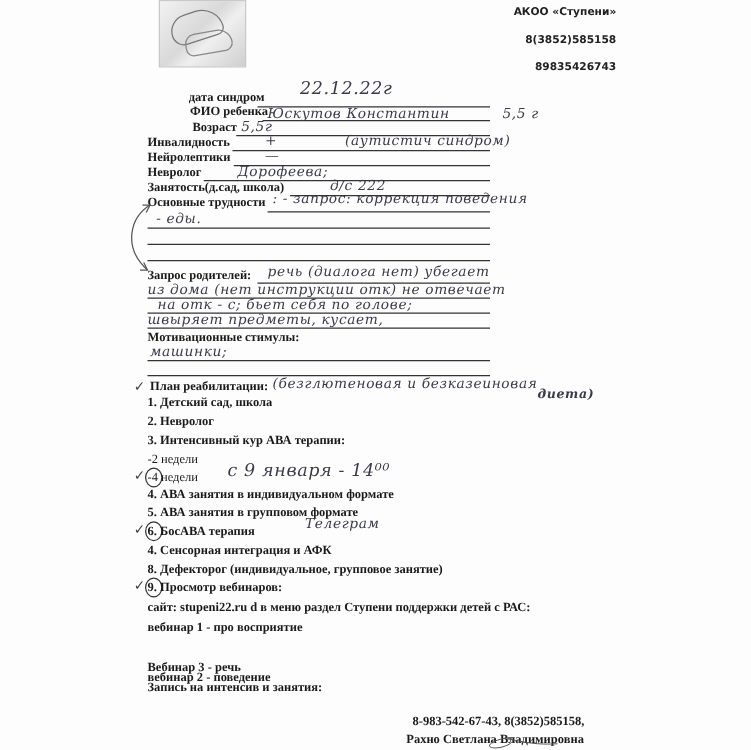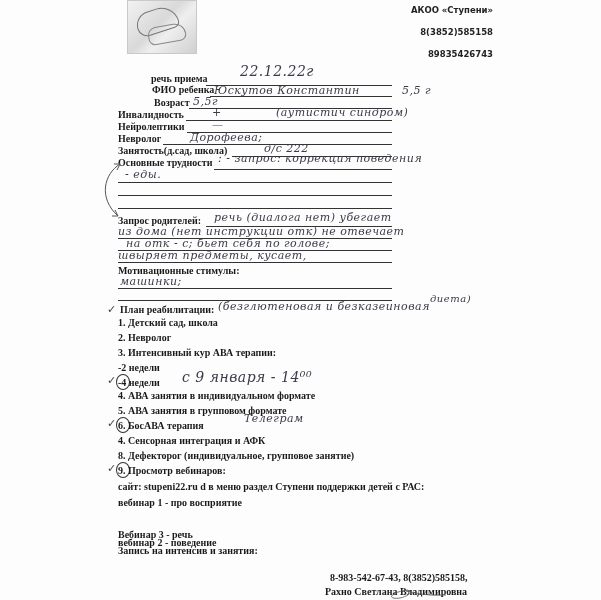--- a/index.html
+++ b/index.html
@@ -12,38 +12,38 @@
     background:linear-gradient(135deg,#f2f2f2 0%,#d9d9d9 45%,#efefef 60%,#cfcfcf 100%);
     border:1px solid #c9c9c9;
   }
   .logo .hand1 { position:absolute; left:8px; top:8px; width:40px; height:22px; border:1.5px solid #777; border-radius:14px 18px 6px 10px; transform:rotate(-18deg); }
   .logo .hand2 { position:absolute; left:20px; top:24px; width:36px; height:16px; border:1.5px solid #888; border-radius:10px 14px 8px 8px; transform:rotate(-10deg); }
   .org { position:absolute; right:108px; font-family:"DejaVu Sans", sans-serif; font-weight:bold; font-size:8.5px; color:#222; text-align:right; }
   .lbl { position:absolute; font-weight:bold; font-size:10px; white-space:nowrap; }
   .line { position:absolute; height:0; border-top:1px solid #333; }
   .hw { position:absolute; font-family:"DejaVu Serif", serif; font-style:italic; font-size:11px; color:#3a3a4a; white-space:nowrap; letter-spacing:0.5px; }
   .item { position:absolute; font-weight:bold; font-size:10px; white-space:nowrap; left:118px; }
-  .plain { font-weight:bold;text-align:center; }
+  .plain { font-weight:normal;text-align:center; }
   .check { position:absolute; font-size:11px; color:#444; font-family:"DejaVu Sans", sans-serif; }
   .circle { position:absolute; border:1px solid #333; border-radius:50%; }
   .sig { position:absolute; }
 </style>
 </head>
 <body>
 
 <div class="logo">
   <div class="hand1"></div>
   <div class="hand2"></div>
 </div>
 
 <div class="org" style="top:5px;">АКОО «Ступени»</div>
 <div class="org" style="top:27px;">8(3852)585158</div>
 <div class="org" style="top:49px;">89835426743</div>
 
-<div class="lbl" style="left:151px;top:73px;">речь приема</div>
+<div class="lbl" style="left:151px;top:73px;">дата синдром</div>
 <div class="line" style="left:206px;top:85px;width:186px;"></div>
 <div class="hw" style="left:240px;top:63px;font-size:14px;">22.12.22г</div>
 
 <div class="lbl" style="left:152px;top:84px;">ФИО ребенка</div>
 <div class="line" style="left:210px;top:96px;width:182px;"></div>
 <div class="hw" style="left:214px;top:84px;">Юскутов Константин</div>
 <div class="hw" style="left:402px;top:84px;">5,5 г</div>
 
 <div class="lbl" style="left:154px;top:97px;">Возраст</div>
 <div class="line" style="left:189px;top:108px;width:203px;"></div>
@@ -91,21 +91,21 @@
 <div class="hw" style="left:118px;top:249px;">швыряет предметы, кусает,</div>
 
 <div class="lbl" style="left:118px;top:265px;">Мотивационные стимулы:</div>
 <div class="line" style="left:118px;top:288px;width:274px;"></div>
 <div class="hw" style="left:120px;top:275px;">машинки;</div>
 <div class="line" style="left:118px;top:300px;width:274px;"></div>
 
 <div class="check" style="left:107px;top:303px;">✓</div>
 <div class="lbl" style="left:120px;top:304px;">План реабилитации:</div>
 <div class="hw" style="left:218px;top:300px;">(безглютеновая и безказеиновая</div>
-<div class="hw" style="left:430px;top:293px;font-size:10px;">диета)</div>
+<div class="hw" style="left:430px;top:310px;font-size:10px;font-weight:bold;">диета)</div>
 
 <div class="item" style="top:317px;">1. Детский сад, школа</div>
 <div class="item" style="top:332px;">2. Невролог</div>
 <div class="item" style="top:347px;">3. Интенсивный кур АВА терапии:</div>
 <div class="item plain" style="top:362px;">-2 недели</div>
 
 <div class="check" style="left:107px;top:374px;">✓</div>
 <div class="circle" style="left:116px;top:374px;width:12px;height:14px;"></div>
 <div class="item plain" style="top:377px;">-4 недели</div>
 <div class="hw" style="left:182px;top:369px;font-size:14px;">с 9 января - 14⁰⁰</div>

